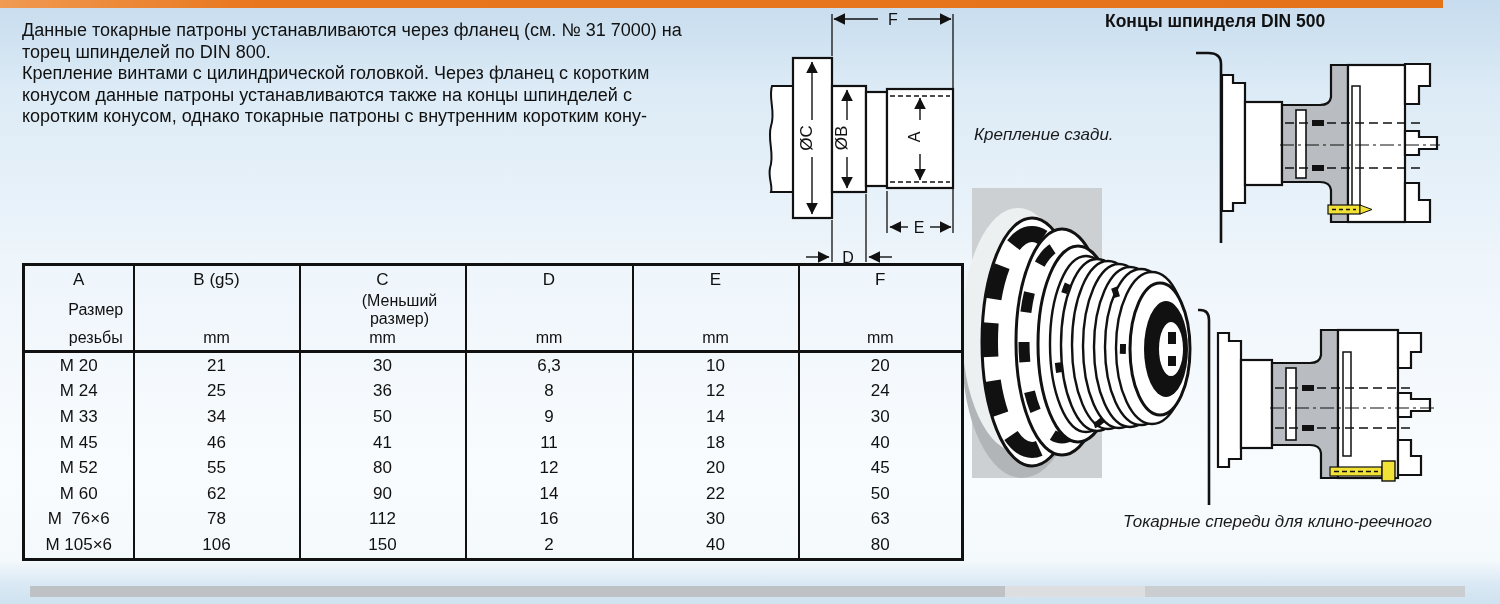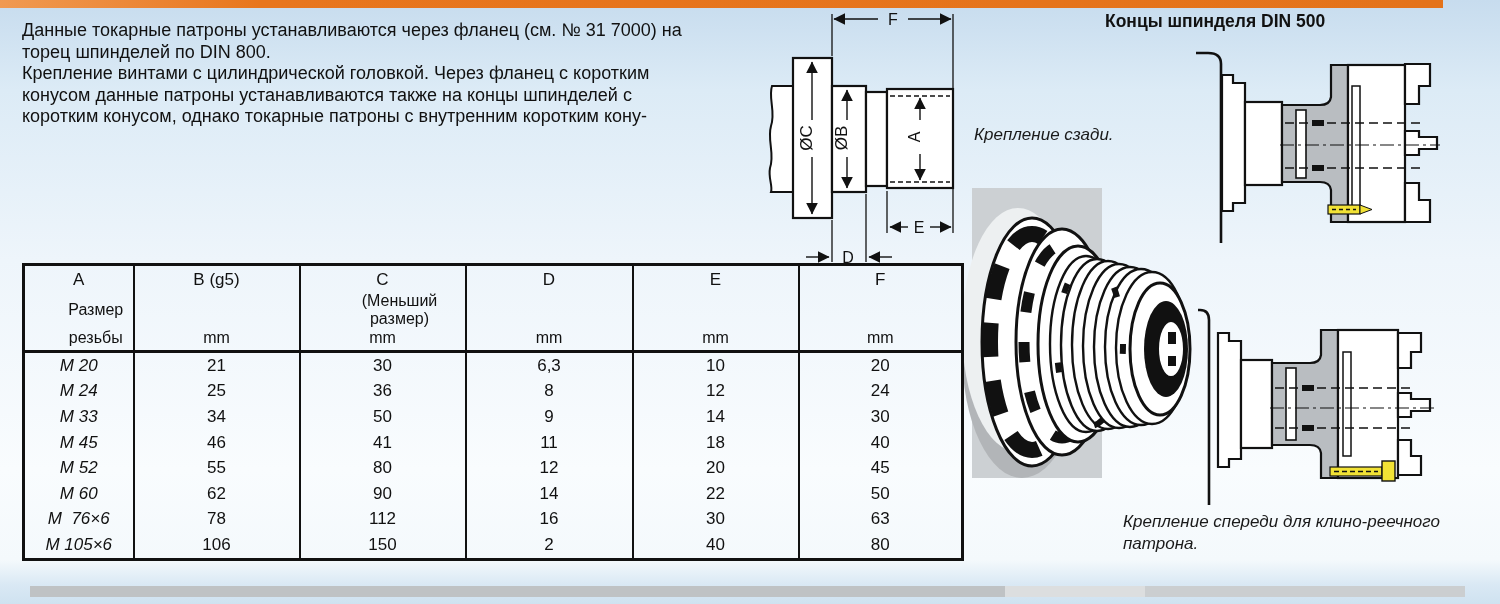--- a/index.html
+++ b/index.html
@@ -18,21 +18,21 @@
   .rp-title{position:absolute;left:1105px;top:11px;font-size:17.5px;font-weight:bold;white-space:nowrap;}
   .cap{font-style:italic;font-size:17px;line-height:22px;white-space:nowrap;color:#1a1a1a;}
   .cap-back{position:absolute;left:974px;top:84px;margin-top:40px;}
   .cap-front{position:absolute;left:1123px;top:511px;}
   
   table.dim{position:absolute;left:22px;top:263px;width:939px;border-collapse:collapse;
         table-layout:fixed;border:3px solid #111;}
   table.dim td,table.dim th{border-left:2px solid #111;padding:0;font-weight:normal;}
   table.dim th{border-bottom:3px solid #111;height:84px;vertical-align:top;}
   table.dim td{height:25.6px;text-align:center;font-size:17px;vertical-align:middle;}
-  td.rowhead{font-weight:bold;white-space:pre;font-style:italic;}
+  td.rowhead{font-weight:bold;white-space:pre;}
   .hcell{display:flex;flex-direction:column;justify-content:space-between;height:84px;
         padding:4px 0 3px 0;box-sizing:border-box;align-items:center;font-size:17px;}
   .hcell .mid{font-size:16px;margin-left:34px;}
   .hcell .unit{font-size:16px;}
   
   .gbar{position:absolute;top:586px;height:11px;}
   .gbar.s1{left:30px;width:975px;background:#bfc2c4;}
   .gbar.s2{left:1005px;width:140px;background:#dcdedf;}
   .gbar.s3{left:1145px;width:320px;background:#cbced0;}
   svg{position:absolute;display:block;}
@@ -104,22 +104,21 @@
       <text x="847" y="138" text-anchor="middle" transform="rotate(-90 847 138)" font-size="17">ØB</text>
       <text x="920" y="137" text-anchor="middle" transform="rotate(-90 920 137)">A</text>
       <text x="919" y="233" text-anchor="middle">E</text>
       <text x="848" y="263" text-anchor="middle">D</text>
     </g>
   </svg>
 
   <div class="rp-title">Концы шпинделя DIN 500</div>
   <div class="cap cap-back">Крепление сзади.</div>
   <div class="cap cap-front">
-    <div>Крепление спереди для клино-реечного</div>
-    <div>патрона.</div>
+    <div>Токарные спереди для клино-реечного</div>
   </div>
 
   <svg style="left:1190px;top:42px" width="255" height="205" viewBox="1190 42 255 205">
     <g fill="#fff" stroke="#111" stroke-width="2.2">
       <path d="M 1196 53 H 1208 Q 1221 53 1221 64 V 243" fill="none" stroke-width="2.6"></path>
       <path d="M 1222 75 H 1233 V 83 H 1245 V 203 H 1233 V 211 H 1222 Z"></path>
       <rect x="1245" y="102" width="37" height="83"></rect>
       <path d="M 1282 105 H 1320 Q 1330 105 1331 97 L 1331 65 H 1348 V 222 H 1331 L 1331 190 Q 1330 182 1320 182 H 1282 Z" fill="#b9bdc1"></path>
       <rect x="1296" y="110" width="10" height="68" stroke-width="1.6"></rect>
       <rect x="1348" y="65" width="57" height="157"></rect>

